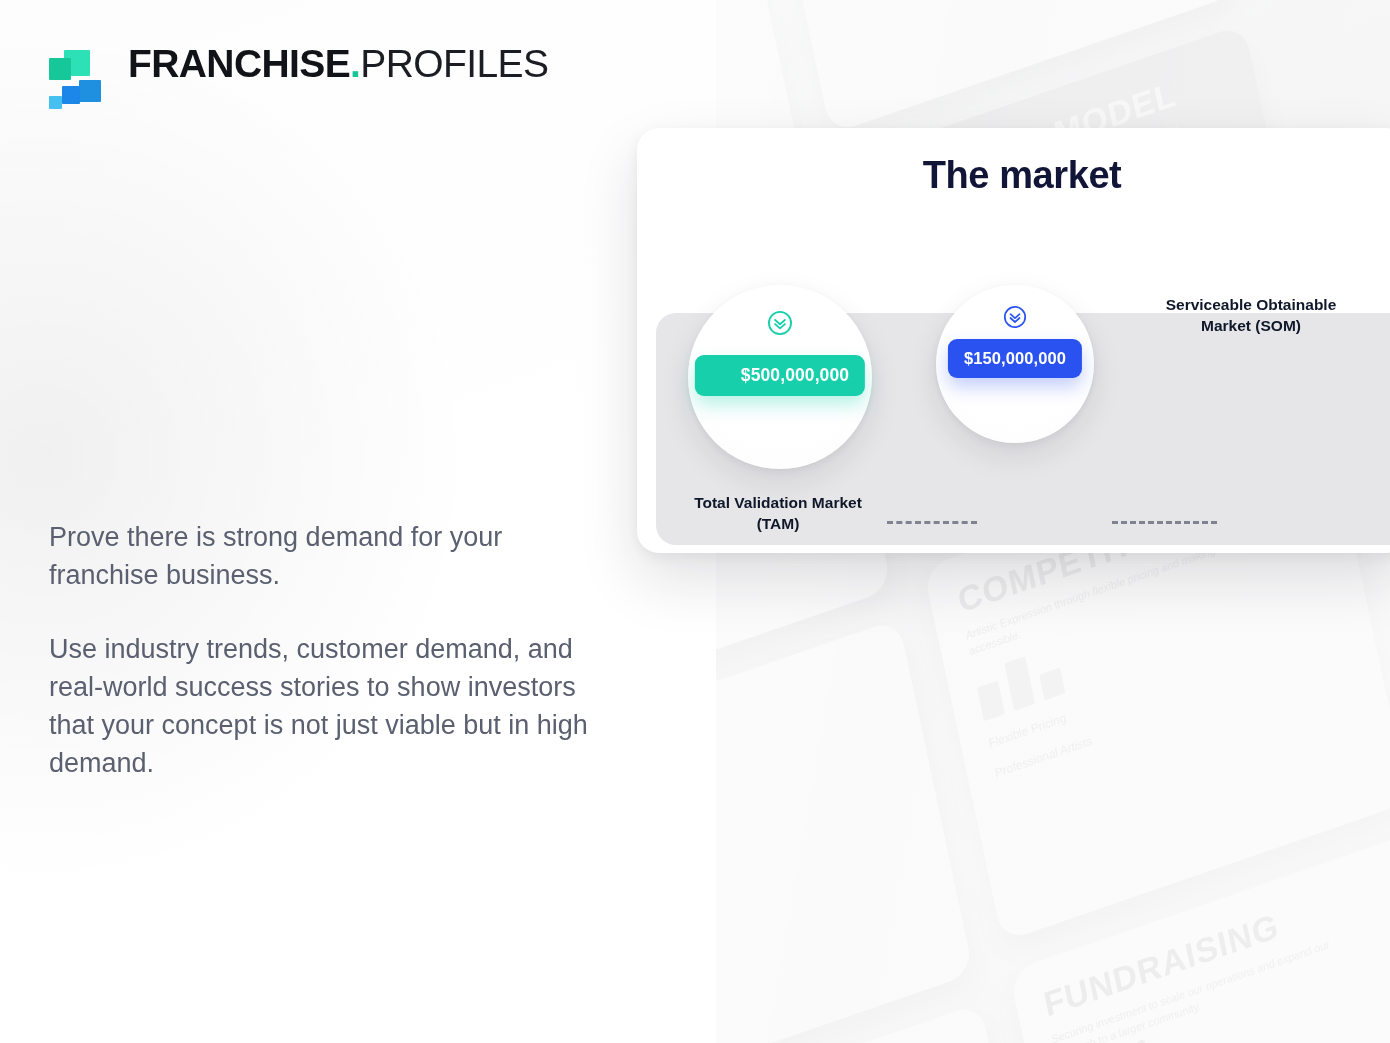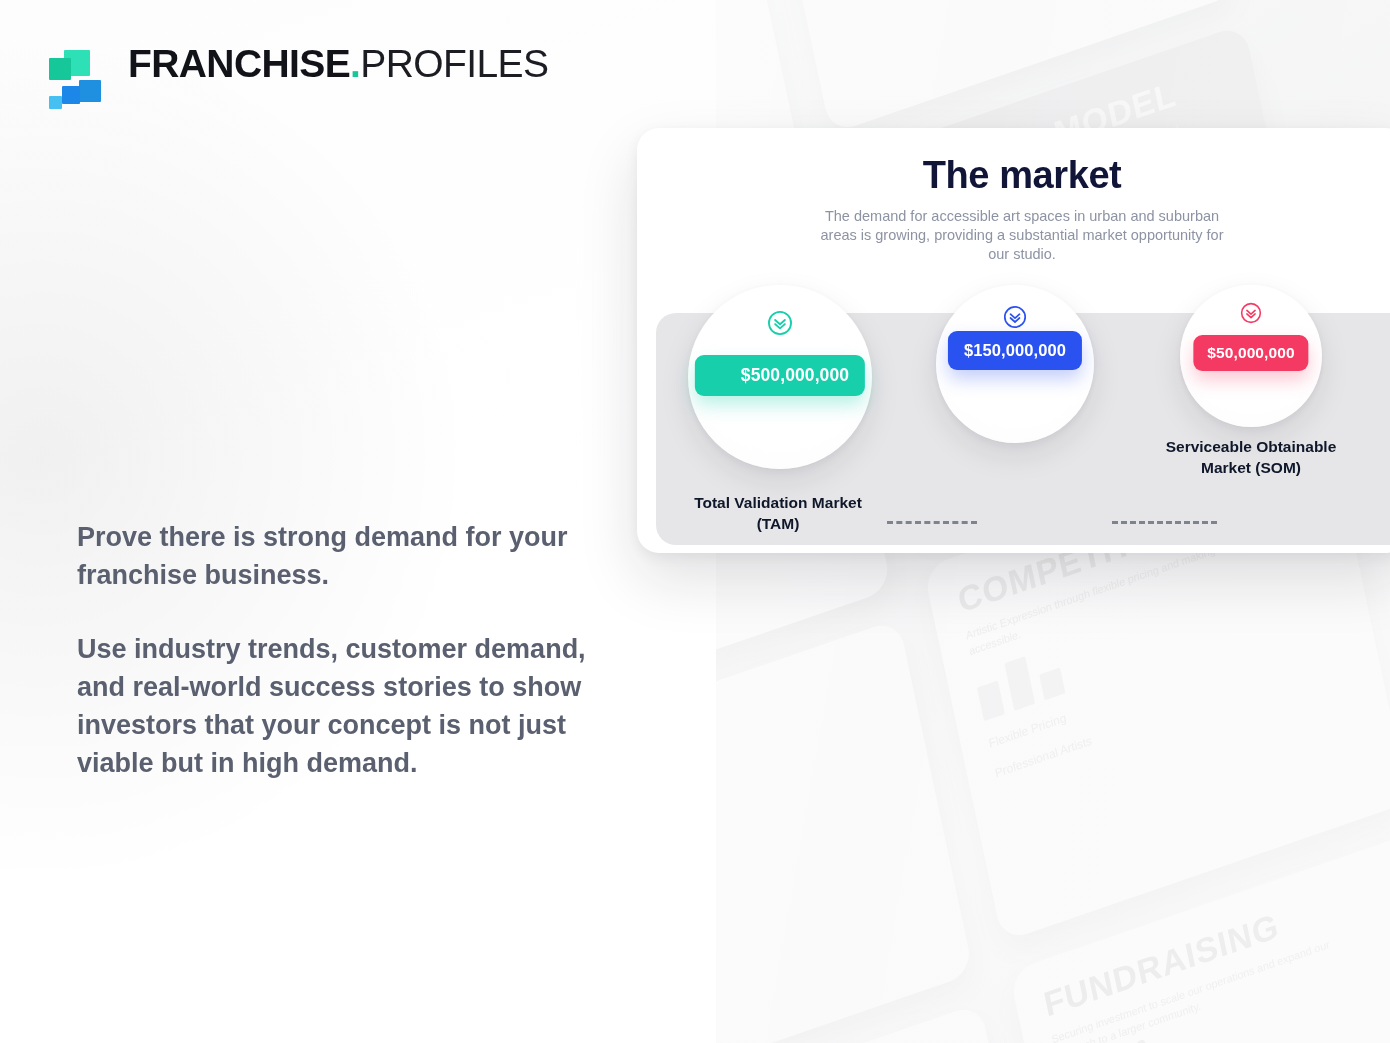--- a/index.html
+++ b/index.html
@@ -45,21 +45,21 @@
   }
   .teal-band h1 {
     margin-left:49px;
     font-size:59px; font-weight:700; letter-spacing:-1.2px;
     color:#0d1330; line-height:1.06;
   }
 
   
   .copy { position:absolute; left:49px; top:518px; width:545px; }
   .copy p {
-    font-size:27px; line-height:1.41; color:#5a6070; font-weight:700;margin-left:28px;
+    font-size:27px; line-height:1.41; color:#5a6070; font-weight:400;
   }
   .copy p + p { margin-top:36px; }
 
   
   .right-bg {
     position:absolute; left:716px; top:0; width:674px; height:1043px;
     background:linear-gradient(150deg,#f2f3f4 0%, #ececee 35%, #f4f4f5 70%, #efeff1 100%);
     overflow:hidden; z-index:1;
   }
   .collage { position:absolute; left:-340px; top:-230px; width:1320px; height:1560px;
@@ -141,21 +141,21 @@
   .n-tam { left:51px; }
   .n-sam { left:288px; }
   .n-som { left:524px; }
   .n-tam .bubble { width:184px; height:184px; }
   .n-sam .bubble { width:158px; height:158px; }
   .n-som .bubble { width:142px; height:142px; }
   .n-sam { width:180px; }
   .n-som { width:180px; }
   .n-sam .bubble, .n-som .bubble { margin:0 auto; }
   .n-tam .bubble { margin:0 auto; }
-  .n-sam .badge { top:46px; font-size:16.5px; }
+  .n-sam .badge { top:54px; font-size:16.5px; }
   .n-som .badge { top:50px; font-size:15.5px; padding:9px 14px; }
   .n-sam .ico { margin-top:20px; width:24px; height:24px; }
   .n-som .ico { margin-top:17px; width:22px; height:22px; }
   .n-tam .cap { margin-top:24px; }
   .n-sam .cap { margin-top:14px; }
   .n-som .cap { margin-top:10px; }
 
   .badge.green { background:#17cfab; box-shadow:0 9px 18px rgba(23,207,171,0.30);padding-left:46px; }
   .badge.blue  { background:#2a52f0; box-shadow:0 9px 18px rgba(42,82,240,0.28); }
   .badge.pink  { background:#f43a63; box-shadow:0 9px 18px rgba(244,58,99,0.28); }
@@ -260,21 +260,20 @@
     <div class="copy">
       <p>Prove there is strong demand for your franchise business.</p>
       <p>Use industry trends, customer demand, and real-world success stories to show investors that your concept is not just viable but in high demand.</p>
     </div>
 
   </div>
 
   <div class="market-card">
 
     <div class="card-title">The market</div>
-    <div class="card-sub">The demand for accessible art spaces in urban and suburban areas is growing, providing a substantial market opportunity for our studio.</div>
 
     <div class="panel"></div>
 
     <div class="circles">
 
       <div class="connector conn-1"></div>
       <div class="connector conn-2"></div>
 
       <div class="node n-tam">
         <div class="bubble">
@@ -297,29 +296,19 @@
               <circle cx="12" cy="12" r="10.2"></circle>
               <polyline points="7.5,9.2 12,13.2 16.5,9.2"></polyline>
               <polyline points="7.5,13 12,17 16.5,13"></polyline>
             </svg>
           </span>
           <span class="badge blue">$150,000,000</span>
         </div>
       </div>
 
       <div class="node n-som">
-        <div class="bubble">
-          <span class="ico">
-            <svg viewBox="0 0 24 24" width="100%" height="100%" fill="none" stroke="#f43a63" stroke-width="1.7" stroke-linecap="round" stroke-linejoin="round">
-              <circle cx="12" cy="12" r="10.2"></circle>
-              <polyline points="7.5,9.2 12,13.2 16.5,9.2"></polyline>
-              <polyline points="7.5,13 12,17 16.5,13"></polyline>
-            </svg>
-          </span>
-          <span class="badge pink">$50,000,000</span>
-        </div>
         <div class="cap">Serviceable Obtainable Market (SOM)</div>
       </div>
 
     </div>
   </div>
 
 </div>
 
 </body></html>

